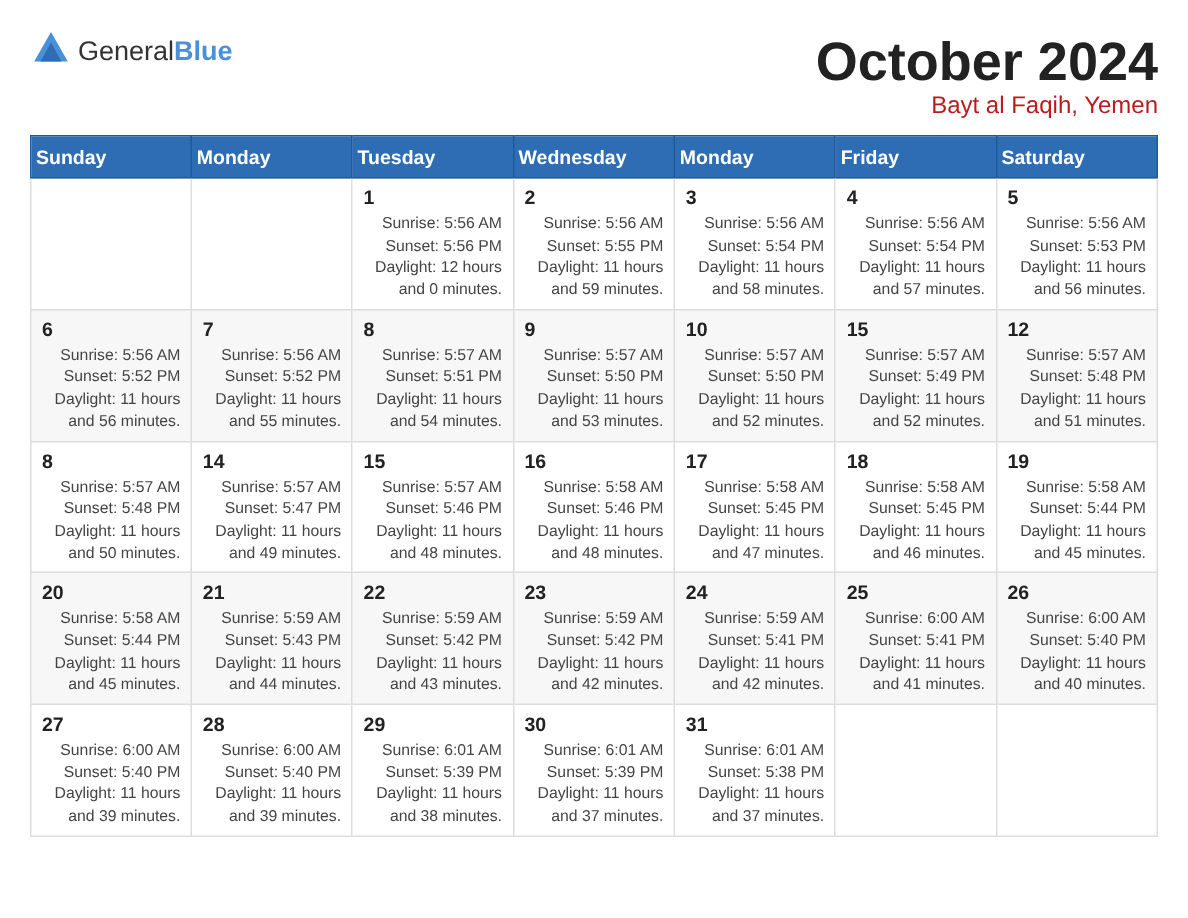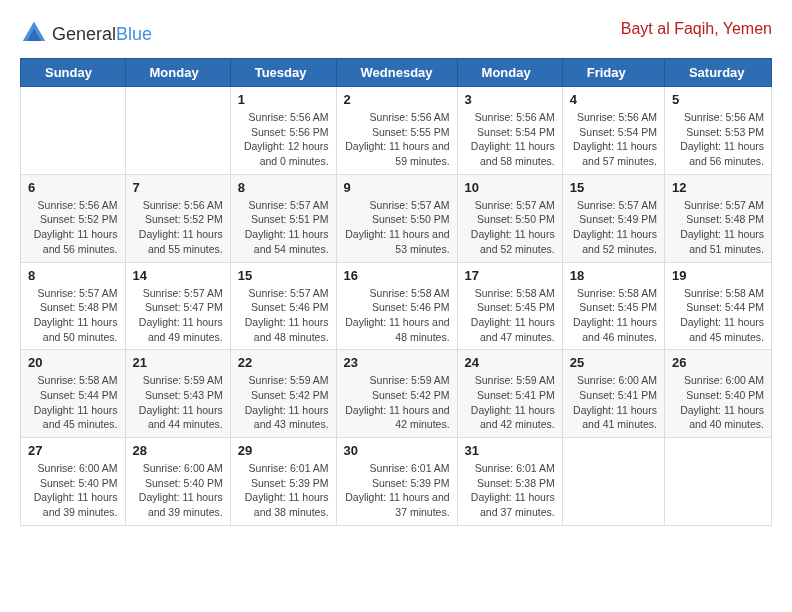--- a/index.html
+++ b/index.html
@@ -21,21 +21,21 @@
       align-items: center;
       gap: 4px;
     }
     .logo-text-general {
       font-size: 18px;
       font-weight: normal;
       color: #333;
     }
     .logo-text-blue {
       font-size: 18px;
-      font-weight: normal;
+      font-weight: bold;
       color: #4a90d9;
     }
     .logo-icon {
       width: 28px;
       height: 28px;
     }
     .title-block {
       text-align: right;
     }
     .month-title {
@@ -49,21 +49,21 @@
     }
     .calendar {
       width: 100%;
       border-collapse: collapse;
       border: 1px solid #ccc;
     }
     .calendar th {
       background-color: #2e6db4;
       color: white;
       text-align: left;
-      padding: 6px 24px;
+      padding: 6px 3px;
       font-size: 13px;
       border: 1px solid #1e5a9a;
     }
     .calendar td {
       vertical-align: top;
       padding: 5px 7px;
       border: 1px solid #ddd;
       width: 108px;
       min-height: 80px;
       font-size: 11px;
@@ -96,20 +96,21 @@
   <div class="logo">
     <svg class="logo-icon" viewBox="0 0 40 40" xmlns="http://www.w3.org/2000/svg">
       <polygon points="20,2 36,30 4,30" fill="#4a90d9"></polygon>
       <polygon points="20,12 30,30 10,30" fill="#2e6db4"></polygon>
     </svg>
     <div>
       <span class="logo-text-general">General</span><span class="logo-text-blue">Blue</span>
     </div>
   </div>
   <div class="title-block">
+    <div class="month-title">October 2024</div>
     <div class="location-title">Bayt al Faqih, Yemen</div>
   </div>
 </div>
 
 <table class="calendar">
   <thead>
     <tr id="weekday-header">
     <th>Sunday</th>
         <th>Monday</th>
         <th>Tuesday</th>

